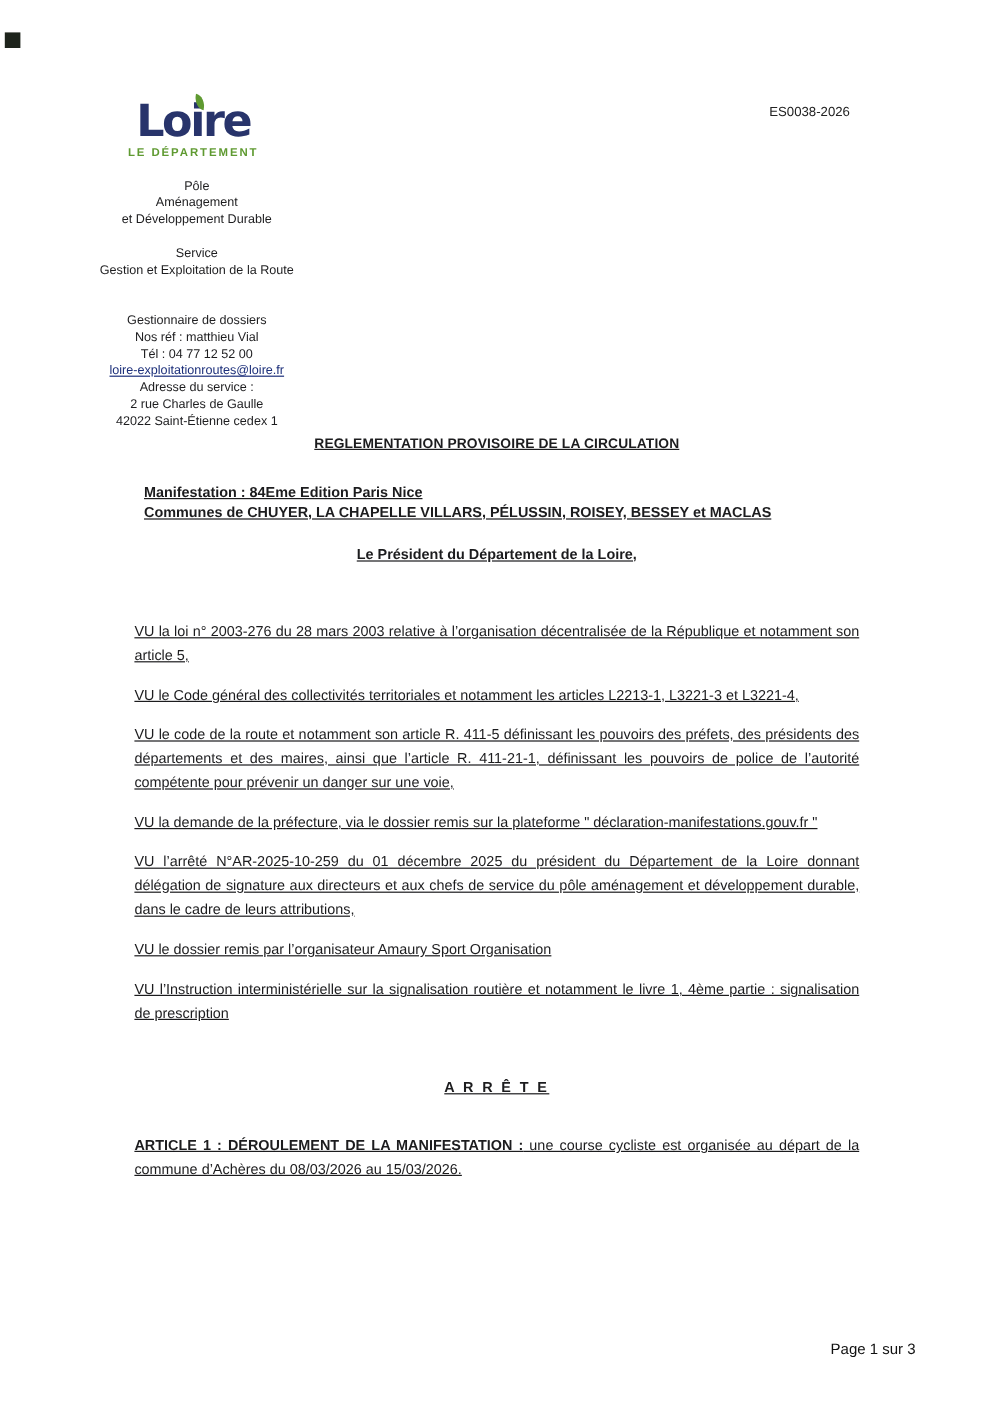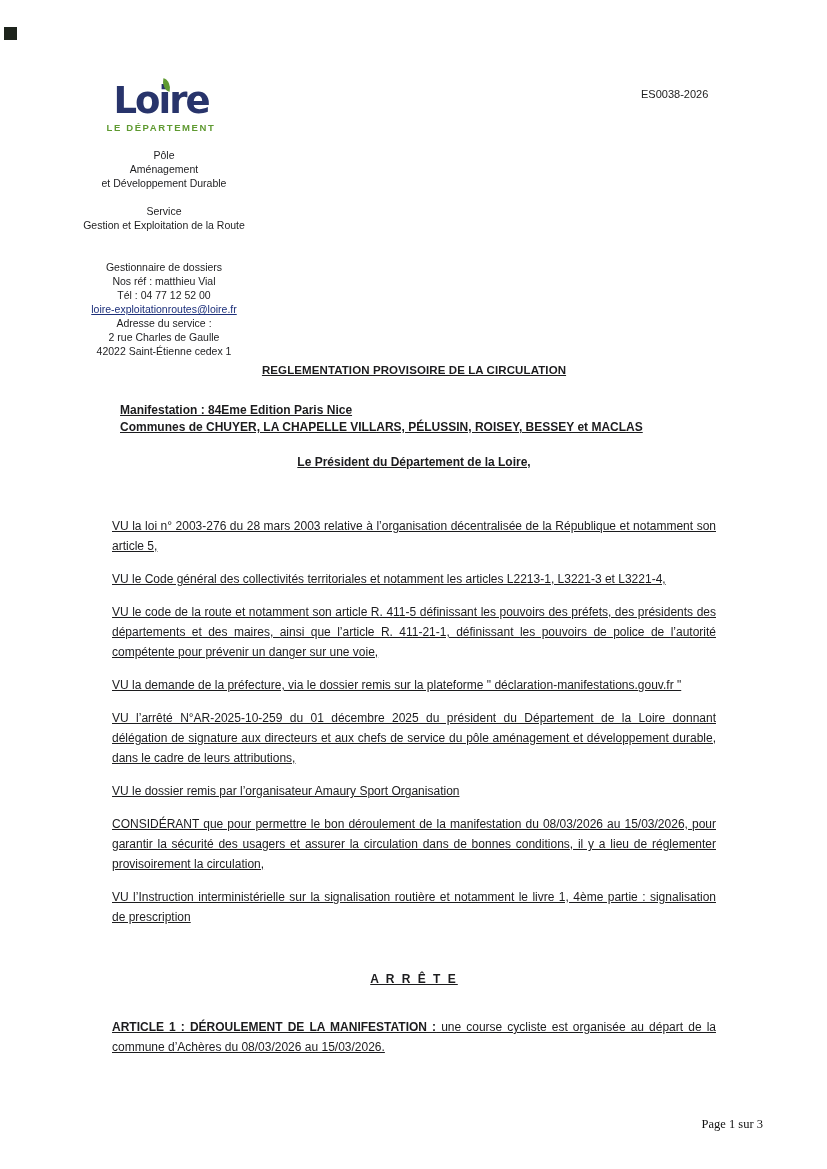--- a/index.html
+++ b/index.html
@@ -130,21 +130,21 @@
     margin-top: 42px;
     margin-bottom: 28px;
   }
   .article { text-align: justify; }
   .article .label { font-weight: bold; }
 
   .page-footer {
     position: absolute;
     top: 1117px;
     right: 64px;
-    font-family: Liberation Serif, serif;
+    font-family: Liberation Sans, sans-serif;
     font-size: 12.5px;
     color: #111;
   }
 </style>
 </head>
 <body>
 
 <div class="page">
 
   <div class="scan-mark"></div>
@@ -188,21 +188,20 @@
     </div>
 
     <div class="salutation">Le Président du Département de la Loire,</div>
 
     <p class="para">VU la loi n° 2003-276 du 28 mars 2003 relative à l’organisation décentralisée de la République et notamment son article 5,</p>
     <p class="para">VU le Code général des collectivités territoriales et notamment les articles L2213-1, L3221-3 et L3221-4,</p>
     <p class="para">VU le code de la route et notamment son article R. 411-5 définissant les pouvoirs des préfets, des présidents des départements et des maires, ainsi que l’article R. 411-21-1, définissant les pouvoirs de police de l’autorité compétente pour prévenir un danger sur une voie,</p>
     <p class="para">VU la demande de la préfecture, via le dossier remis sur la plateforme " déclaration-manifestations.gouv.fr "</p>
     <p class="para">VU l’arrêté N°AR-2025-10-259 du 01 décembre 2025 du président du Département de la Loire donnant délégation de signature aux directeurs et aux chefs de service du pôle aménagement et développement durable, dans le cadre de leurs attributions,</p>
     <p class="para">VU le dossier remis par l’organisateur Amaury Sport Organisation</p>
-    <p class="para">CONSIDÉRANT que pour permettre le bon déroulement de la manifestation du 08/03/2026 au 15/03/2026, pour garantir la sécurité des usagers et assurer la circulation dans de bonnes conditions, il y a lieu de réglementer provisoirement la circulation,</p>
     <p class="para">VU l’Instruction interministérielle sur la signalisation routière et notamment le livre 1, 4ème partie : signalisation de prescription</p>
 
     <div class="arrete">A R R Ê T E</div>
 
     <p class="article">
       <span class="label">ARTICLE 1 : DÉROULEMENT DE LA MANIFESTATION :</span><span> une course cycliste est organisée au départ de la commune d’Achères du 08/03/2026 au 15/03/2026.</span>
     </p>
 
   </div>
 

